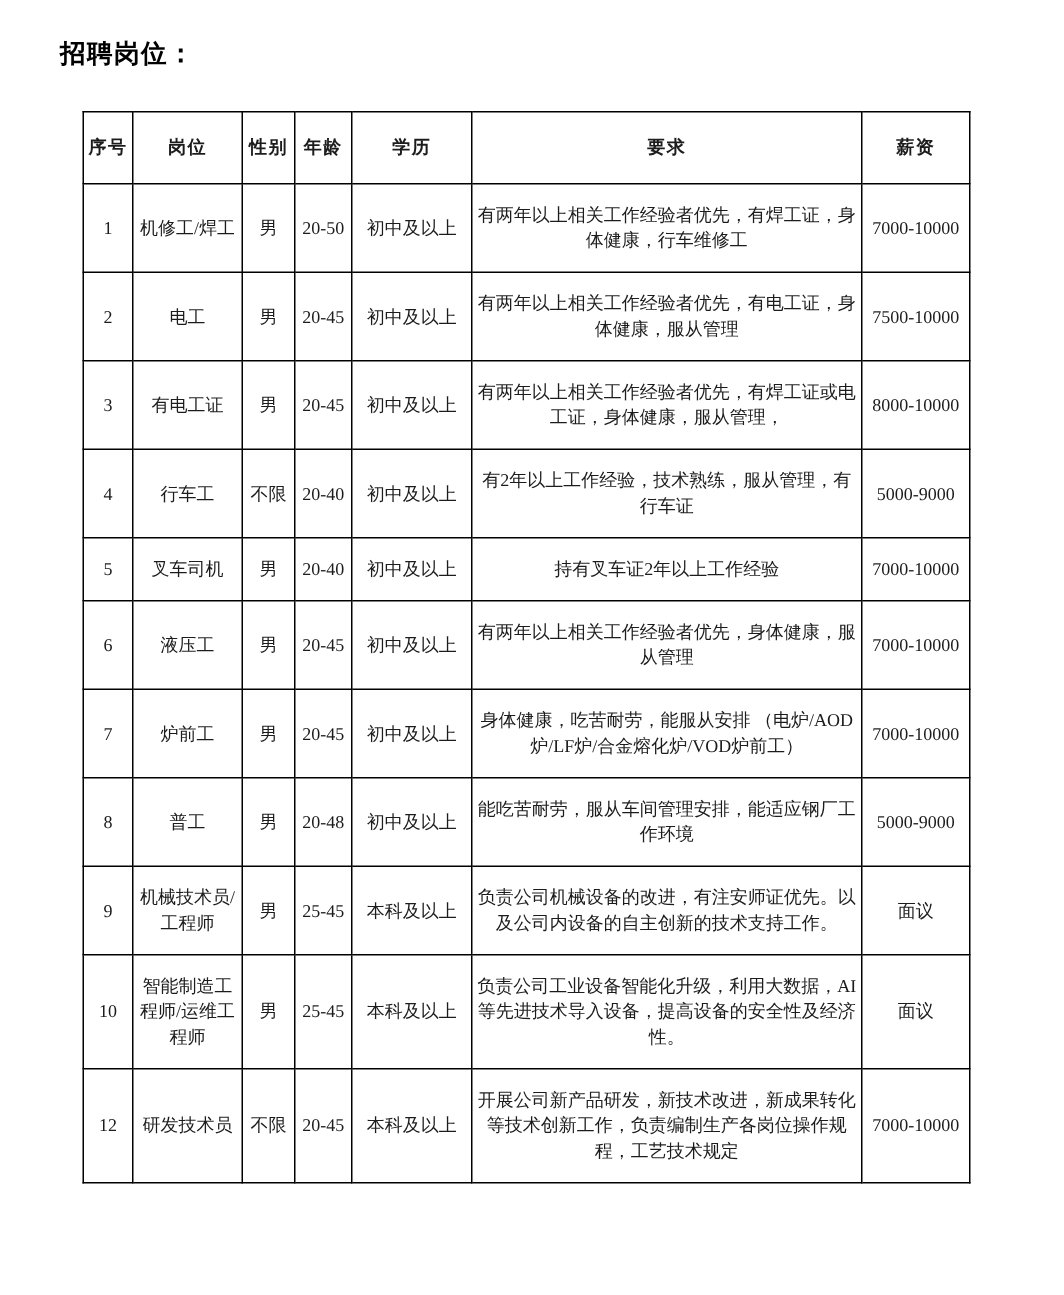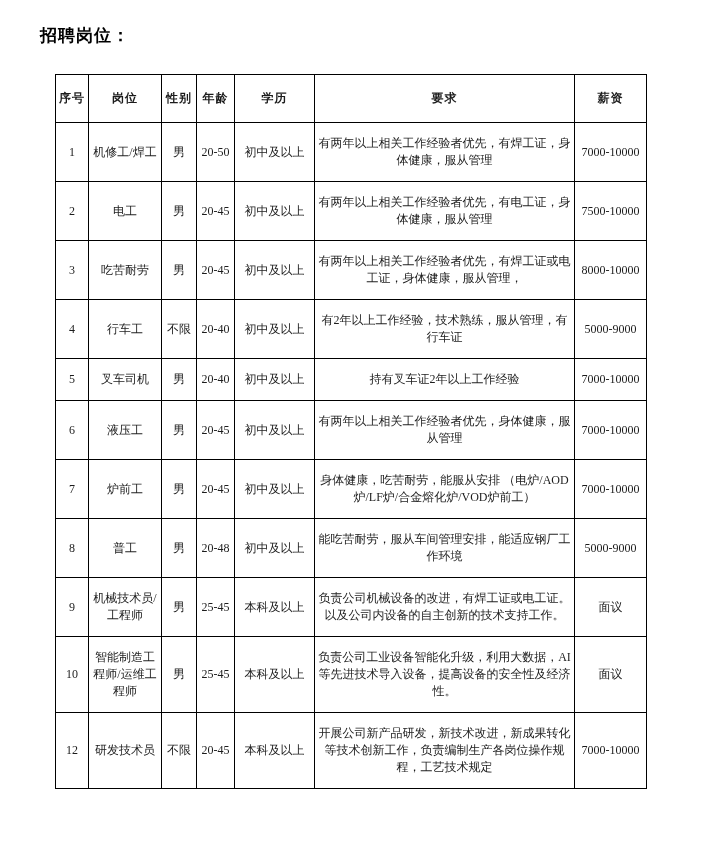--- a/index.html
+++ b/index.html
@@ -84,37 +84,37 @@
         <th>薪资</th>
       </tr>
     </thead>
     <tbody id="table-body">
   <tr>
     <td class="col-no">1</td>
     <td class="col-pos">机修工/焊工</td>
     <td class="col-gender">男</td>
     <td class="col-age">20-50</td>
     <td class="col-edu">初中及以上</td>
-    <td class="col-req">有两年以上相关工作经验者优先，有焊工证，身体健康，服从管理</td>
+    <td class="col-req">有两年以上相关工作经验者优先，有焊工证，身体健康，行车维修工</td>
     <td class="col-salary">7000-10000</td>
   </tr>
 
   <tr>
     <td class="col-no">2</td>
     <td class="col-pos">电工</td>
     <td class="col-gender">男</td>
     <td class="col-age">20-45</td>
     <td class="col-edu">初中及以上</td>
     <td class="col-req">有两年以上相关工作经验者优先，有电工证，身体健康，服从管理</td>
     <td class="col-salary">7500-10000</td>
   </tr>
 
   <tr>
     <td class="col-no">3</td>
-    <td class="col-pos">吃苦耐劳</td>
+    <td class="col-pos">有电工证</td>
     <td class="col-gender">男</td>
     <td class="col-age">20-45</td>
     <td class="col-edu">初中及以上</td>
     <td class="col-req">有两年以上相关工作经验者优先，有焊工证或电工证，身体健康，服从管理，</td>
     <td class="col-salary">8000-10000</td>
   </tr>
 
   <tr>
     <td class="col-no">4</td>
     <td class="col-pos">行车工</td>
@@ -164,21 +164,21 @@
     <td class="col-req">能吃苦耐劳，服从车间管理安排，能适应钢厂工作环境</td>
     <td class="col-salary">5000-9000</td>
   </tr>
 
   <tr>
     <td class="col-no">9</td>
     <td class="col-pos">机械技术员/工程师</td>
     <td class="col-gender">男</td>
     <td class="col-age">25-45</td>
     <td class="col-edu">本科及以上</td>
-    <td class="col-req">负责公司机械设备的改进，有焊工证或电工证。以及公司内设备的自主创新的技术支持工作。</td>
+    <td class="col-req">负责公司机械设备的改进，有注安师证优先。以及公司内设备的自主创新的技术支持工作。</td>
     <td class="col-salary">面议</td>
   </tr>
 
   <tr>
     <td class="col-no">10</td>
     <td class="col-pos">智能制造工程师/运维工程师</td>
     <td class="col-gender">男</td>
     <td class="col-age">25-45</td>
     <td class="col-edu">本科及以上</td>
     <td class="col-req">负责公司工业设备智能化升级，利用大数据，AI等先进技术导入设备，提高设备的安全性及经济性。</td>

